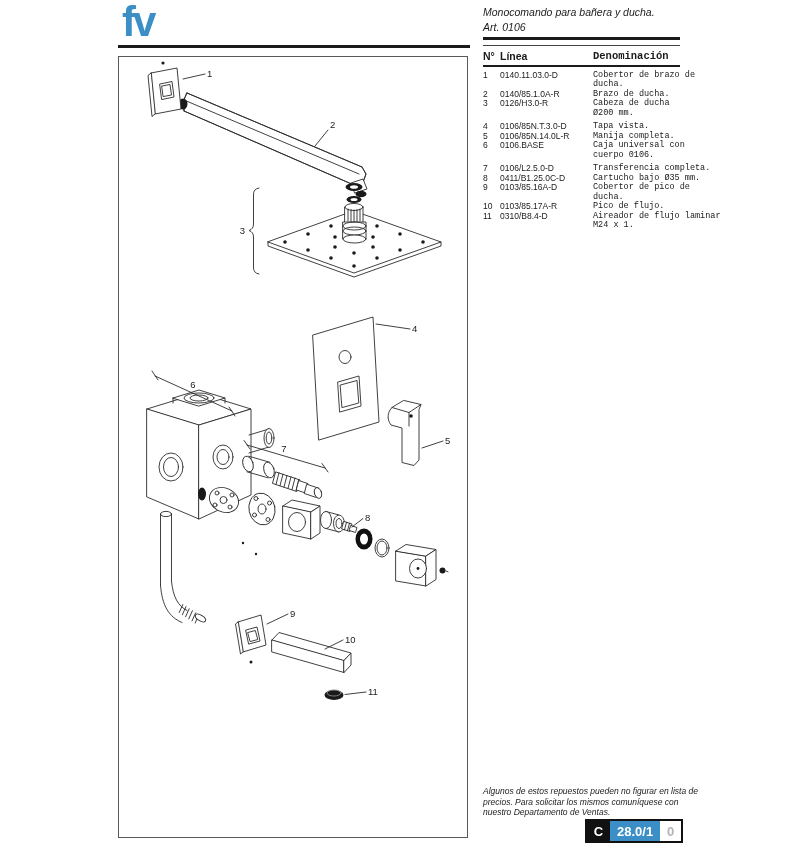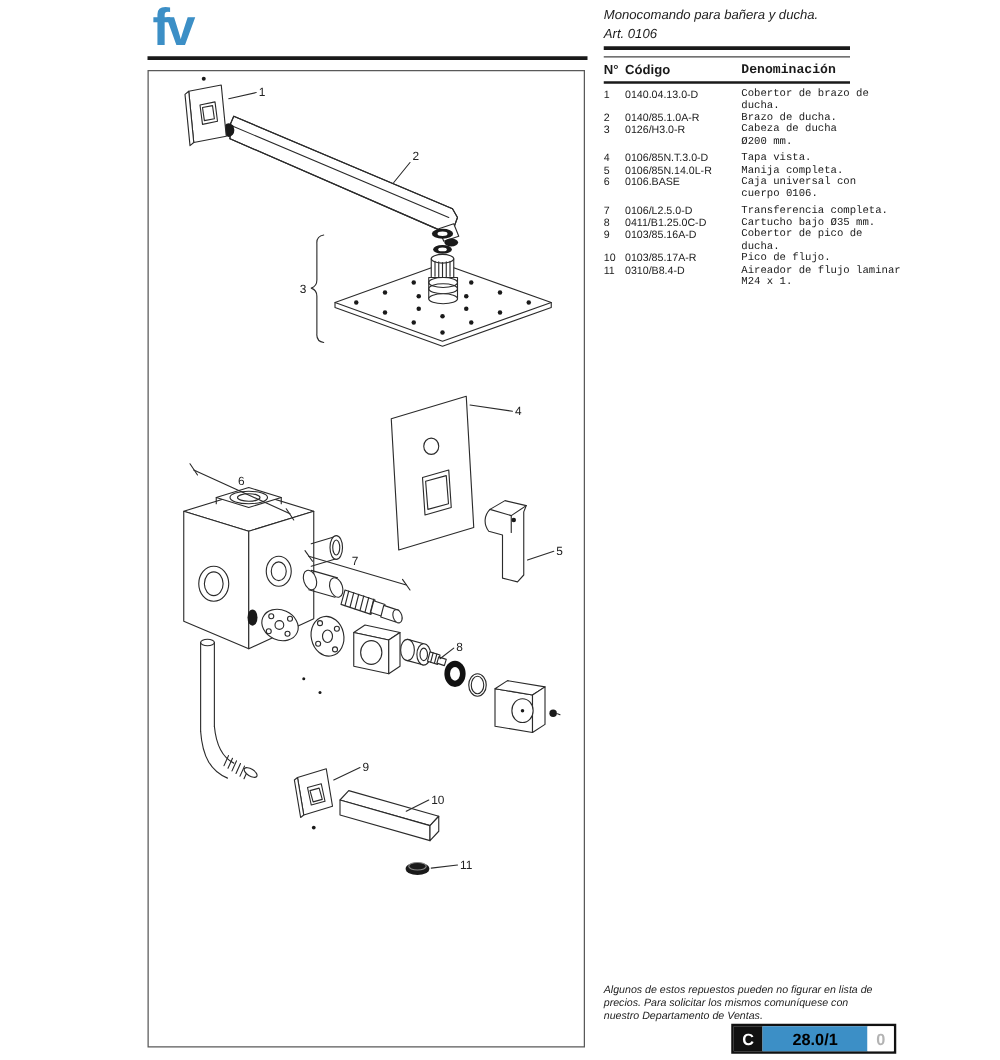--- a/index.html
+++ b/index.html
@@ -33,21 +33,21 @@
   .nl { display:block; white-space:nowrap; }
   .nl:empty { display:none; }
 
   
   .footnote { position:absolute; left:483px; top:786px; width:215px; font-style:italic;
               font-size:8.5px; line-height:10.5px; color:#222; }
   .fl { white-space:nowrap; }
   .badge { position:absolute; left:585px; top:819px; display:flex; border:2px solid #111;
            height:20px; font-weight:bold; font-size:13px; background:#fff; }
   .badge-c    { background:#111; color:#fff; width:23px; display:flex; align-items:center; justify-content:center; }
-  .badge-code { background:var(--accent,#3c8fc6); color:#000000; padding:0 24px; display:flex; align-items:center; }
+  .badge-code { background:var(--accent,#3c8fc6); color:#ffffff; padding:0 7px; display:flex; align-items:center; }
   .badge-rev  { background:#fff; color:var(--rev-gray,#b3b3b3); width:21px; display:flex; align-items:center; justify-content:center; }
 </style>
 </head>
 <body>
 
 <div class="page">
 
   <div class="logo">fv</div>
   <div class="logo-rule"></div>
 
@@ -248,29 +248,29 @@
   </div>
 
   <div class="right-col">
     <div class="subtitle">Monocomando para bañera y ducha.</div>
     <div class="art">Art. 0106</div>
     <div class="rule-thick"></div>
     <div class="rule-thin"></div>
 
     <div class="thead">
       <span class="c-num">N°</span>
-      <span class="c-code">Código</span>
+      <span class="c-code">Línea</span>
       <span class="c-name">Denominación</span>
     </div>
     <div class="rule-head"></div>
 
     <div class="tbody">
       <div class="trow">
         <span class="c-num">1</span>
-        <span class="c-code">0140.04.13.0-D</span>
+        <span class="c-code">0140.11.03.0-D</span>
         <span class="c-name">
             <span class="nl">Cobertor de brazo de</span>
             <span class="nl">ducha.</span>
           </span>
       </div>
       <div class="trow">
         <span class="c-num">2</span>
         <span class="c-code">0140/85.1.0A-R</span>
         <span class="c-name">
             <span class="nl">Brazo de ducha.</span>

